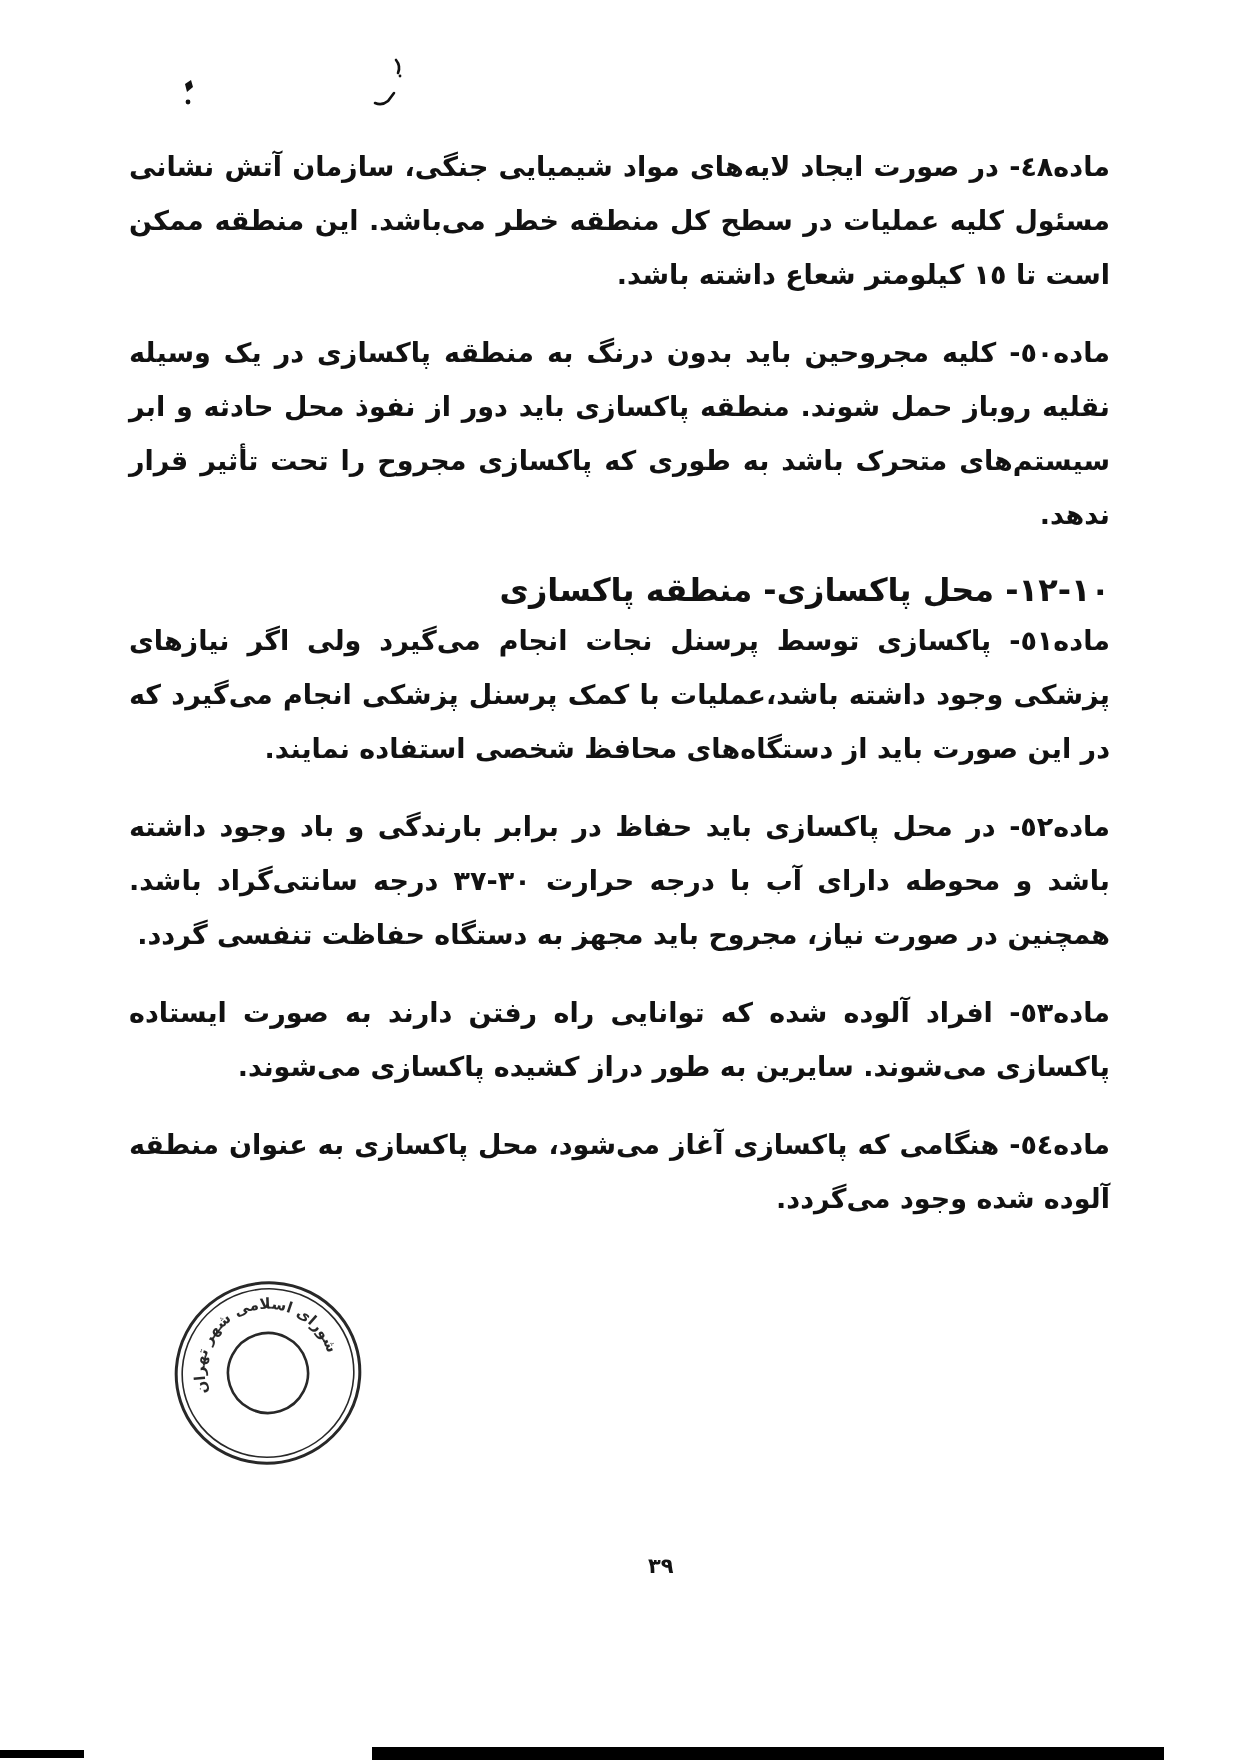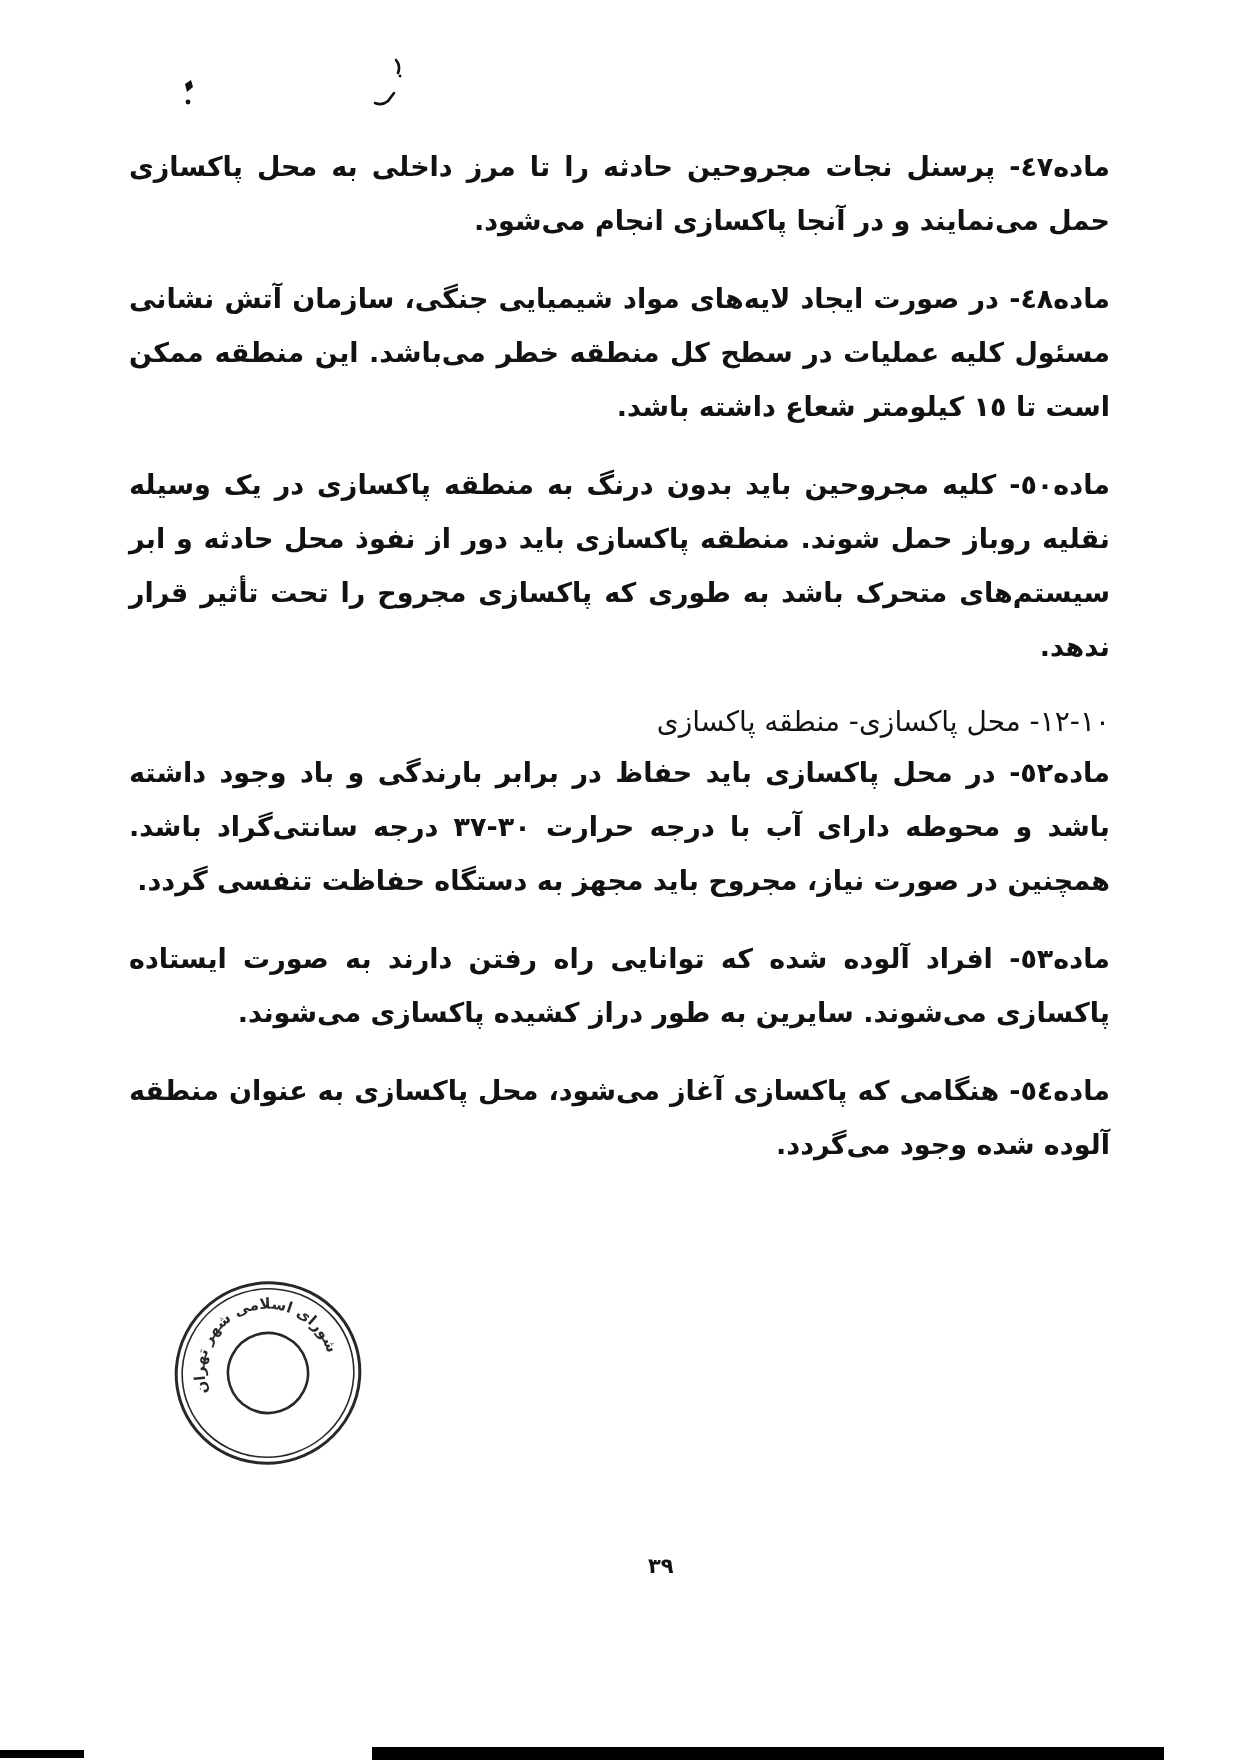--- a/index.html
+++ b/index.html
@@ -17,25 +17,25 @@
     top: 140px; right: 129px; width: 981px;
     direction: rtl;
     text-align: justify;
     font-size: 27px;
     line-height: 54px;
     font-weight: 700;
   }
   .article { margin: 0 0 24px 0; }
   .article .num { font-weight: 700; letter-spacing: .5px; }
   .sec-heading {
-    font-size: 28px;
+    font-size: 32px;
     line-height: 48px;
     margin: 0;
     text-align: right;
-    font-weight: 400;
+    font-weight: 700;
   }
   .sec-heading.main { margin-top: 20px; }
   #page-number {
     position: absolute;
     top: 1554px; left: 648px;
     font-size: 21px; font-weight: 700;
     direction: rtl;
   }
   #stamp { position: absolute; left: 166px; top: 1271px; width: 204px; height: 204px; }
   #ink-marks { position: absolute; left: 0; top: 0; width: 1239px; height: 130px; pointer-events: none; }
@@ -60,29 +60,29 @@
   </g>
   <g fill="none" stroke="#111" stroke-width="2.6" stroke-linecap="round">
     <path d="M396 60 q5 6 2 13"></path>
     <circle cx="400" cy="76" r="1.4" fill="#111" stroke="none"></circle>
     <path d="M375 103 q7 3 13 -2 l6 -8"></path>
   </g>
 </svg>
 
 <div id="text-block">
 
-  <p class="article"><span class="num">ماده٤٧-</span> <span>پرسنل نجات مجروحین حادثه را تا مرز داخلی به محل پاکسازی حمل می‌نمایند و در آنجا پاکسازی انجام می‌شود.</span></p>
 
   <p class="article"><span class="num">ماده٤٨-</span> <span>در صورت ایجاد لایه‌های مواد شیمیایی جنگی، سازمان آتش نشانی مسئول کلیه عملیات در سطح کل منطقه خطر می‌باشد. این منطقه ممکن است تا ١٥ کیلومتر شعاع داشته باشد.</span></p>
 
 
   <p class="article"><span class="num">ماده٥٠-</span> <span>کلیه مجروحین باید بدون درنگ به منطقه پاکسازی در یک وسیله نقلیه روباز حمل شوند. منطقه پاکسازی باید دور از نفوذ محل حادثه و ابر سیستم‌های متحرک باشد به طوری که پاکسازی مجروح را تحت تأثیر قرار ندهد.</span></p>
 
   <h2 class="sec-heading main">١٠-١٢- محل پاکسازی- منطقه پاکسازی</h2>
 
+  <p class="article" style="margin-top:0;"><span class="num">ماده٥١-</span> <span>پاکسازی توسط پرسنل نجات انجام می‌گیرد ولی اگر نیازهای پزشکی وجود داشته باشد،عملیات با کمک پرسنل پزشکی انجام می‌گیرد که در این صورت باید از دستگاه‌های محافظ شخصی استفاده نمایند.</span></p>
 
   <p class="article"><span class="num">ماده٥٢-</span> <span>در محل پاکسازی باید حفاظ در برابر بارندگی و باد وجود داشته باشد و محوطه دارای آب با درجه حرارت ٣٠-٣٧ درجه سانتی‌گراد باشد. همچنین در صورت نیاز، مجروح باید مجهز به دستگاه حفاظت تنفسی گردد.</span></p>
 
   <p class="article"><span class="num">ماده٥٣-</span> <span>افراد آلوده شده که توانایی راه رفتن دارند به صورت ایستاده پاکسازی می‌شوند. سایرین به طور دراز کشیده پاکسازی می‌شوند.</span></p>
 
   <p class="article"><span class="num">ماده٥٤-</span> <span>هنگامی که پاکسازی آغاز می‌شود، محل پاکسازی به عنوان منطقه آلوده شده وجود می‌گردد.</span></p>
 
 </div>
 
 <svg id="stamp" viewBox="-102 -102 204 204" xmlns="http://www.w3.org/2000/svg">

